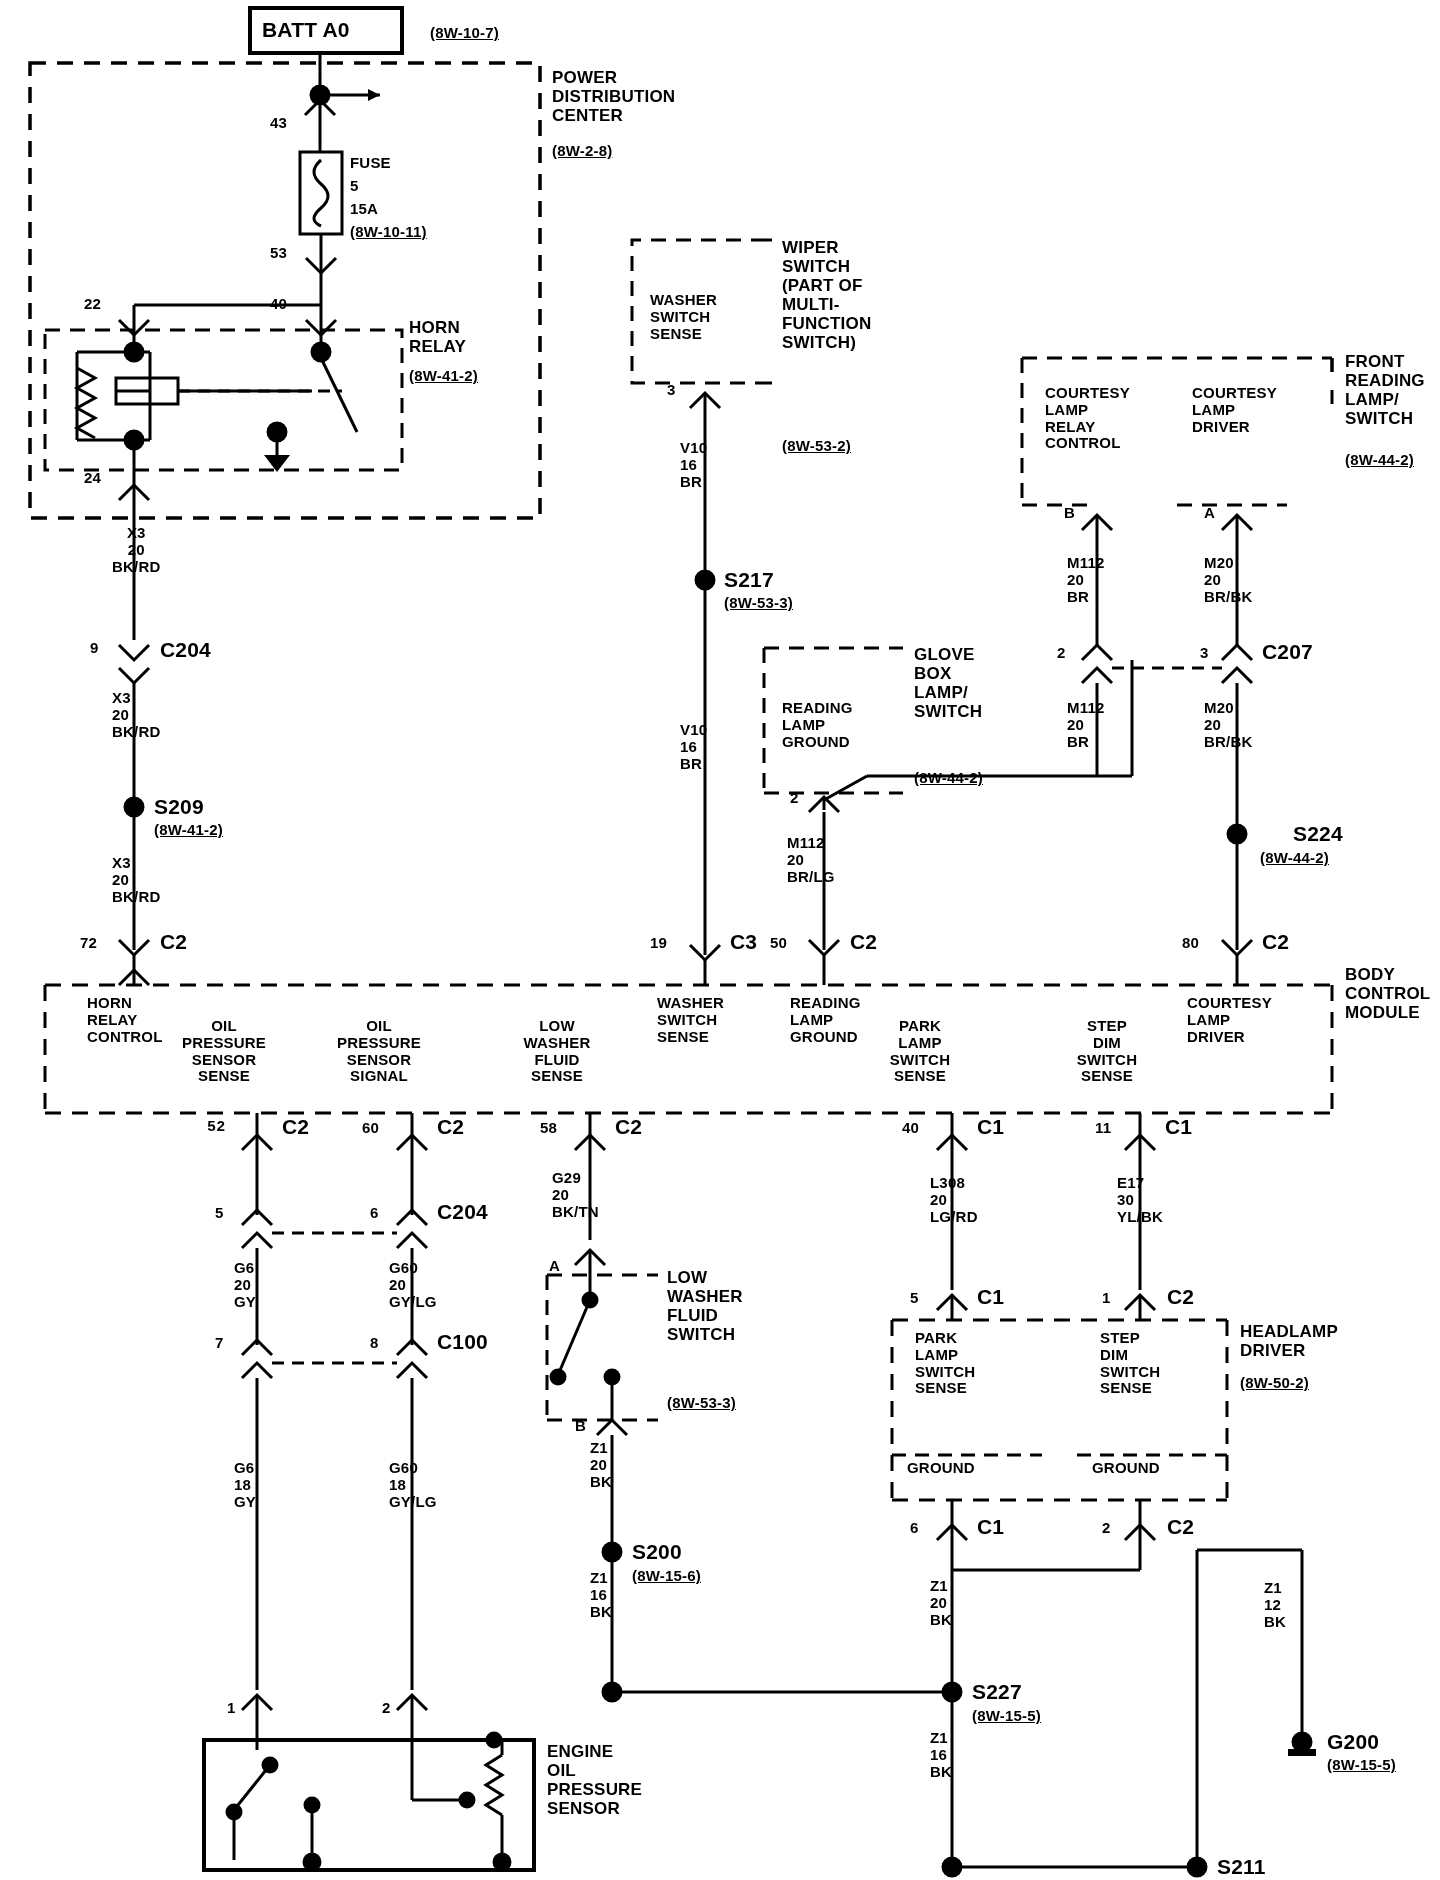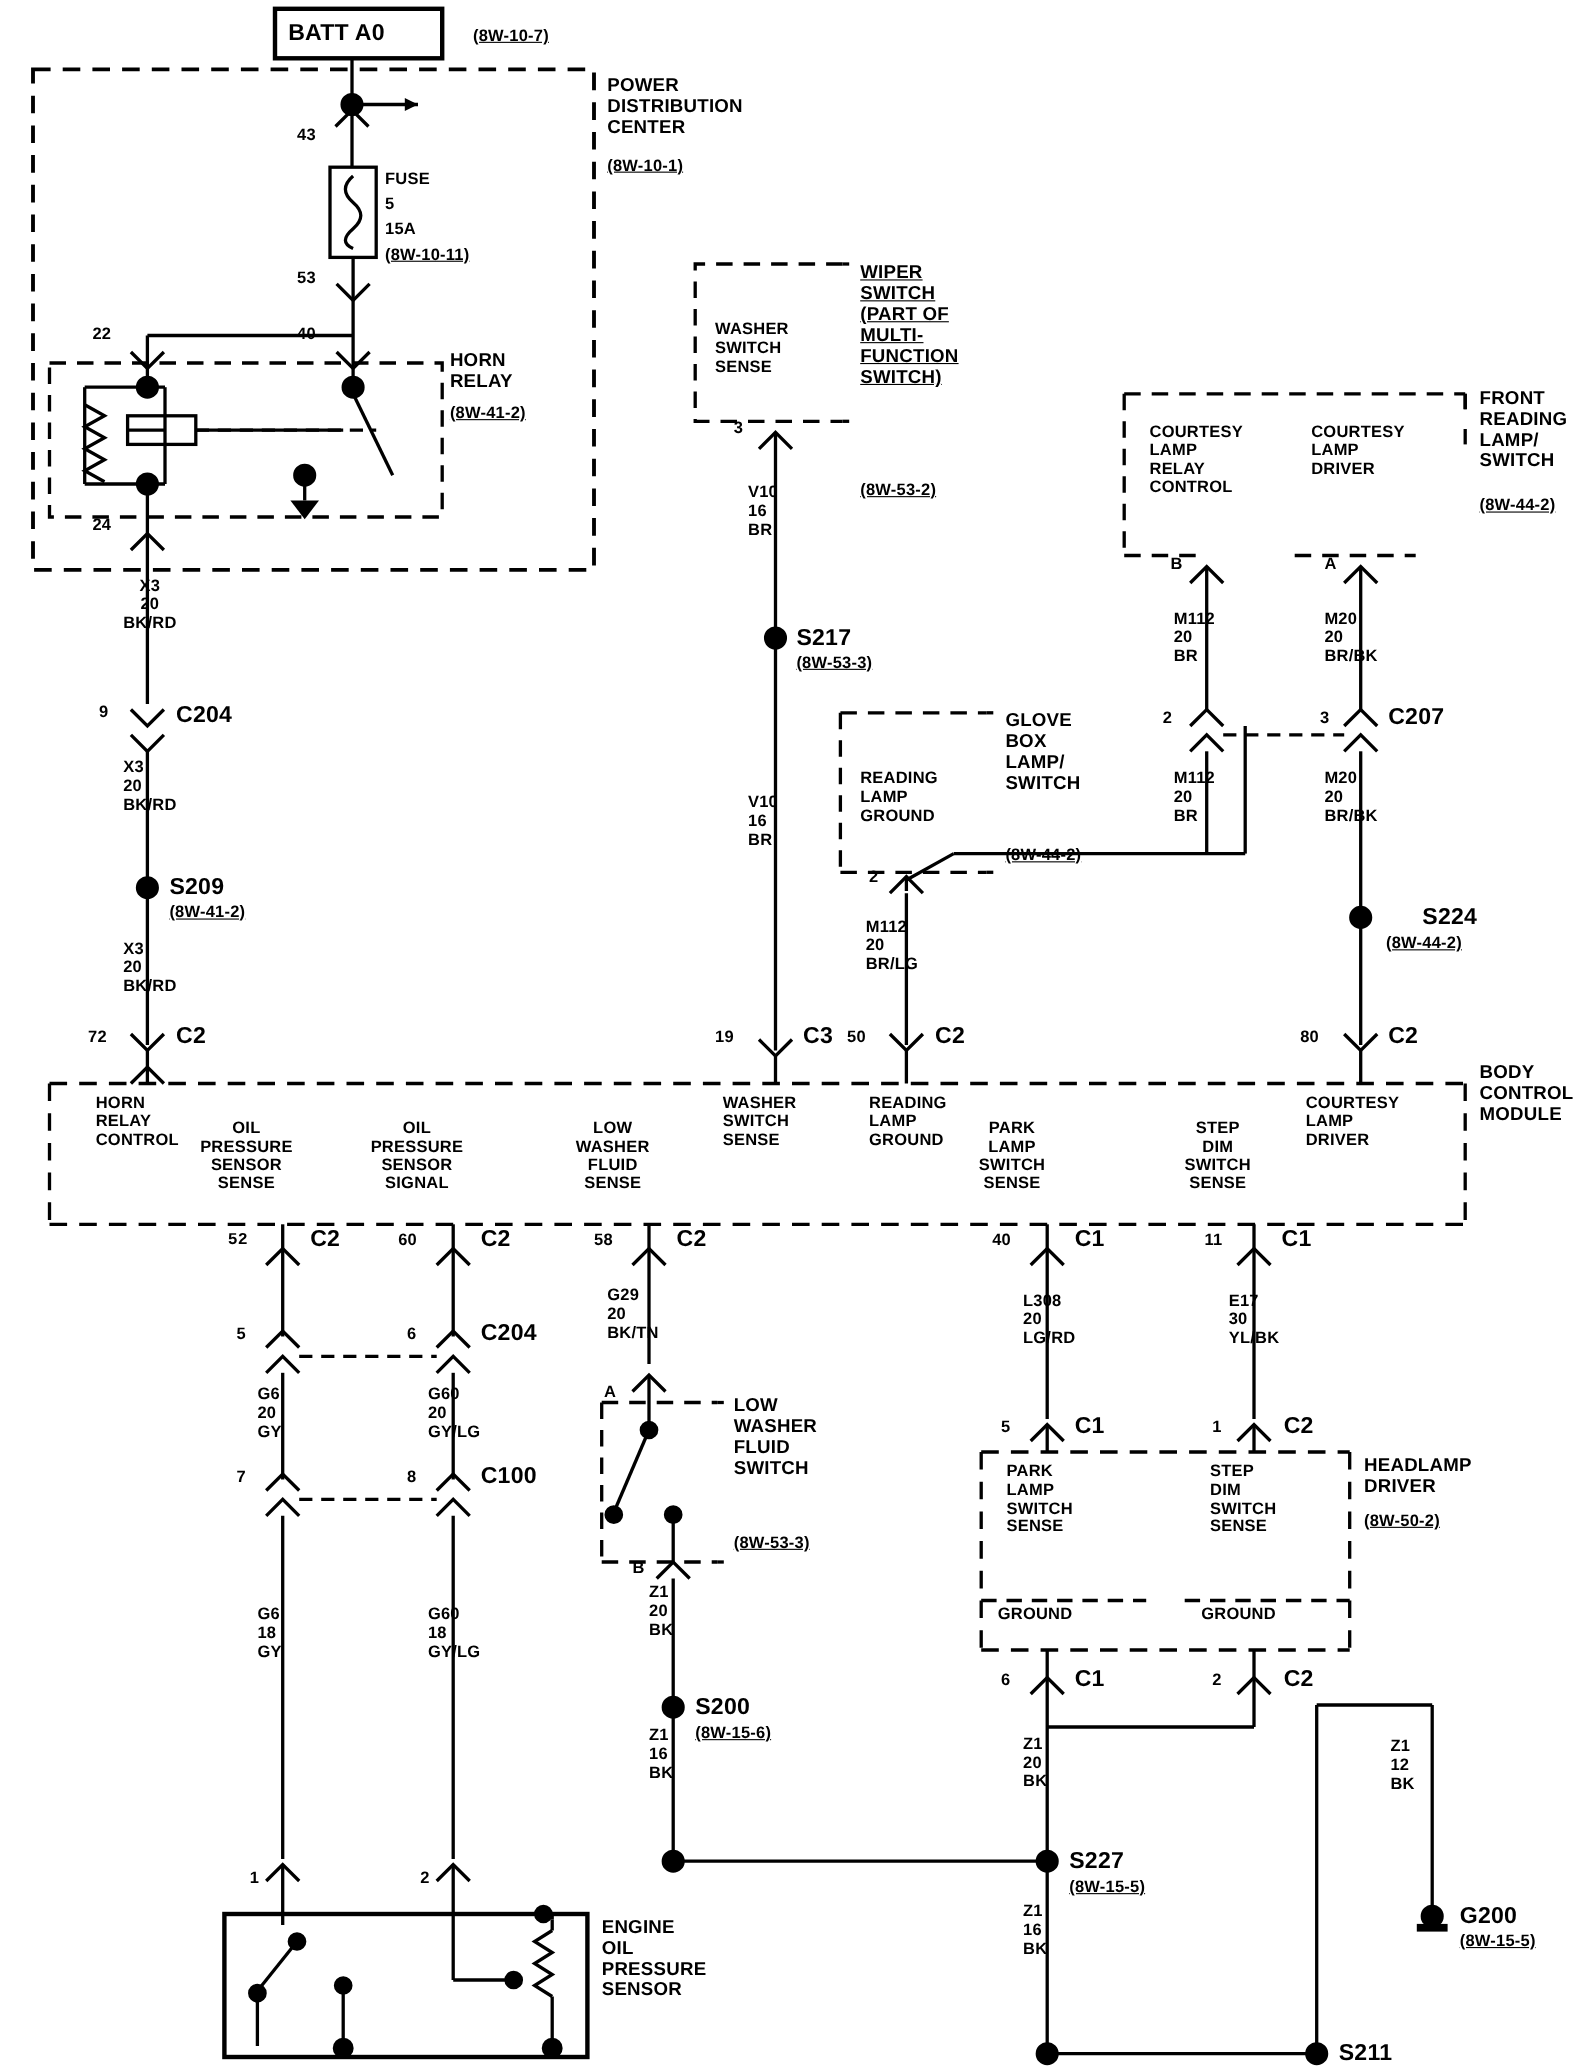--- a/index.html
+++ b/index.html
@@ -249,21 +249,21 @@
       <circle cx="309" cy="352" r="9" fill="#000"></circle>
     </g>
   </svg>
 
   <div class="t big" style="left:250px;top:18px;">BATT A0</div>
   <div class="t ref" style="left:418px;top:25px;">(8W-10-7)</div>
 
   <div class="t" style="left:540px;top:68px;white-space:pre-line;">POWER
 DISTRIBUTION
 CENTER</div>
-  <div class="t ref" style="left:540px;top:143px;">(8W-10-1)</div>
+  <div class="t ref" style="left:540px;top:143px;">(8W-2-8)</div>
 
   <div class="t sm" style="left:258px;top:115px;">43</div>
   <div class="t sm" style="left:258px;top:245px;">53</div>
   <div class="t sm" style="left:72px;top:296px;">22</div>
   <div class="t sm" style="left:258px;top:296px;">40</div>
   <div class="t sm" style="left:72px;top:470px;">24</div>
 
   <div class="t sm" style="left:338px;top:155px;">FUSE</div>
   <div class="t sm" style="left:338px;top:178px;">5</div>
   <div class="t sm" style="left:338px;top:201px;">15A</div>
@@ -282,21 +282,21 @@
 20
 BK/RD</div>
   <div class="t big" style="left:142px;top:795px;">S209</div>
   <div class="t ref" style="left:142px;top:822px;">(8W-41-2)</div>
   <div class="t sm" style="left:100px;top:855px;white-space:pre-line;">X3
 20
 BK/RD</div>
   <div class="t sm" style="left:68px;top:935px;">72</div>
   <div class="t big" style="left:148px;top:930px;">C2</div>
 
-  <div class="t" style="left:770px;top:238px;white-space:pre-line;text-decoration:underline;">WIPER
+  <div class="t" style="left:770px;top:238px;white-space:pre-line;">WIPER
 SWITCH
 (PART OF
 MULTI-
 FUNCTION
 SWITCH)</div>
   <div class="t ref" style="left:770px;top:438px;">(8W-53-2)</div>
   <div class="t sm" style="left:638px;top:292px;white-space:pre-line;">WASHER
 SWITCH
 SENSE</div>
   <div class="t sm" style="left:655px;top:382px;">3</div>

